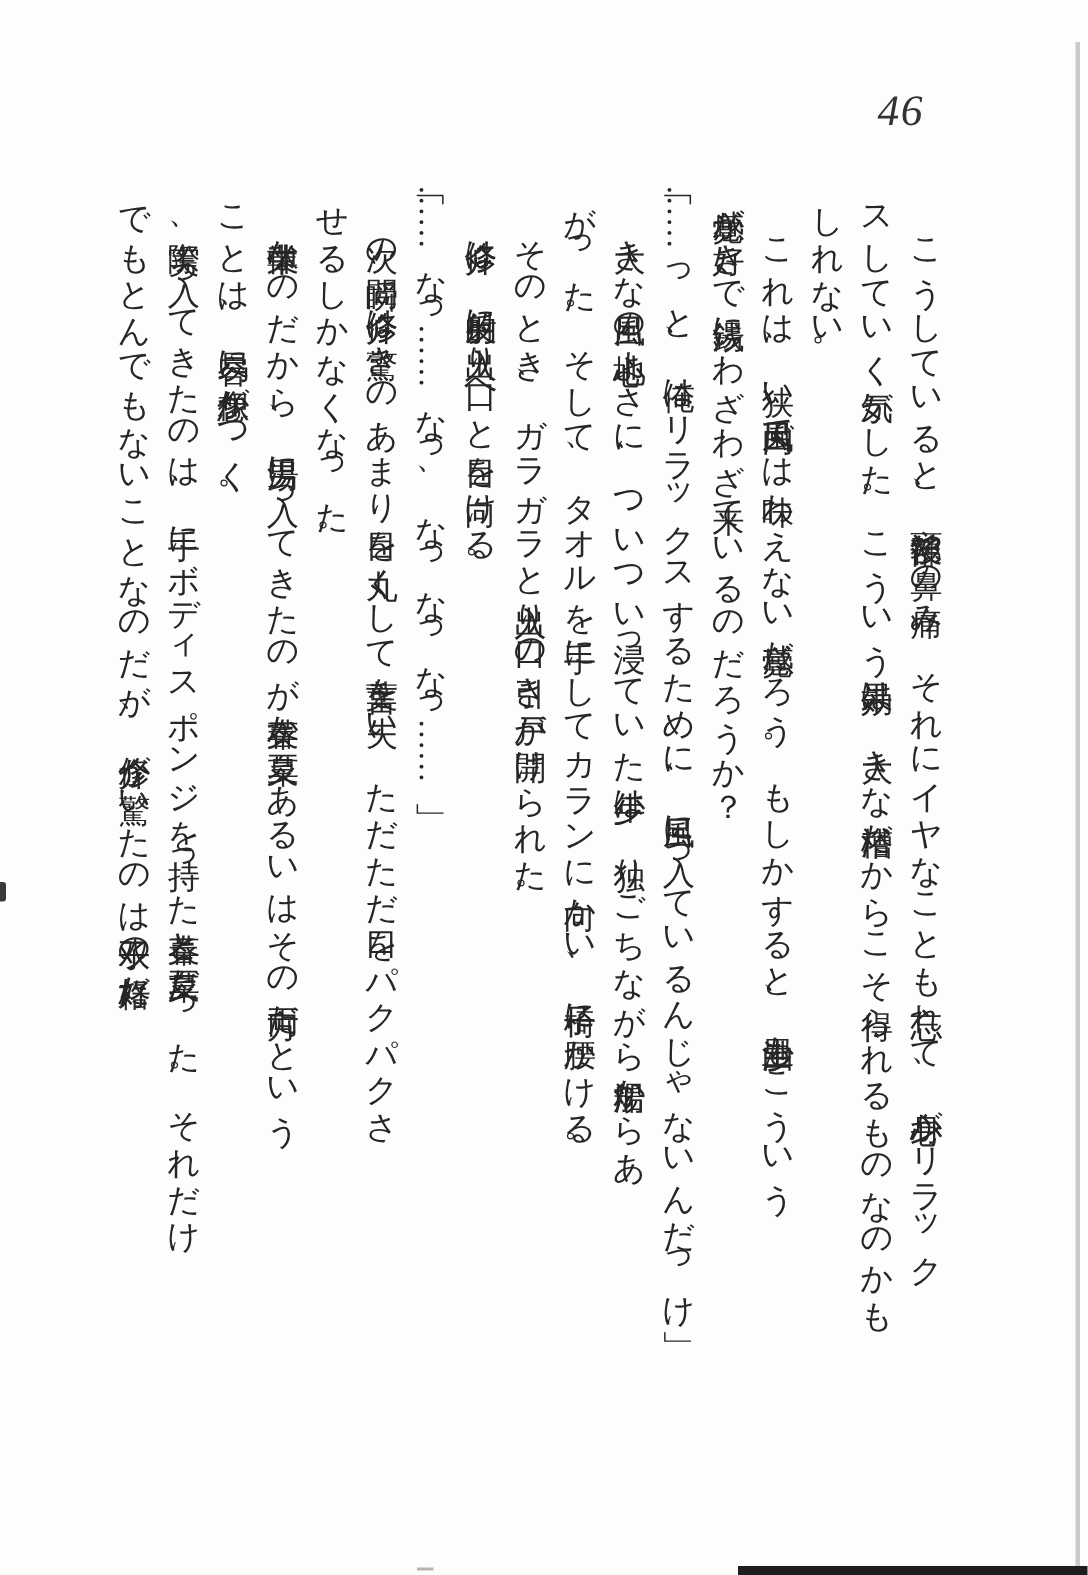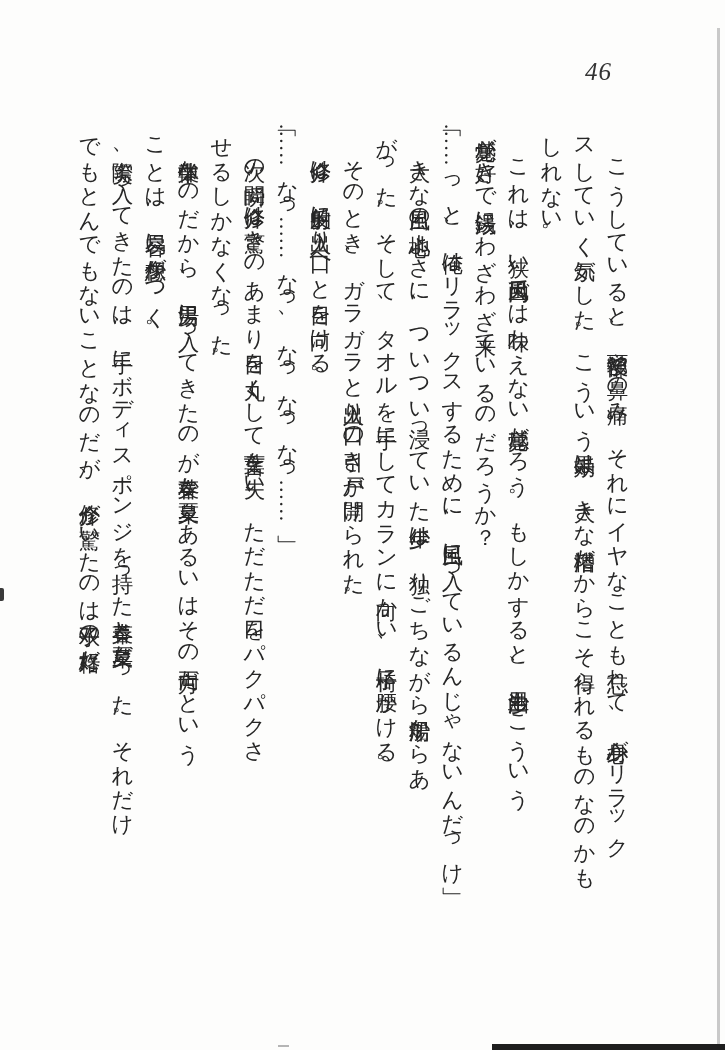--- a/index.html
+++ b/index.html
@@ -15,21 +15,21 @@
     font-family: "Liberation Serif", "DejaVu Serif", serif;
   }
   .page {
     position: absolute;
     inset: 0;
   }
   .page-number {
     position: absolute;
     left: 585px;
     top: 58px;
-    font-size: 25px;
+    font-size: 29px;
     font-style: italic;
     color: #333333;
     letter-spacing: 1px;
   }
   .text-block {
     position: absolute;
     top: 123px;
     right: 92px;
     height: 826px;
     writing-mode: vertical-rl;

